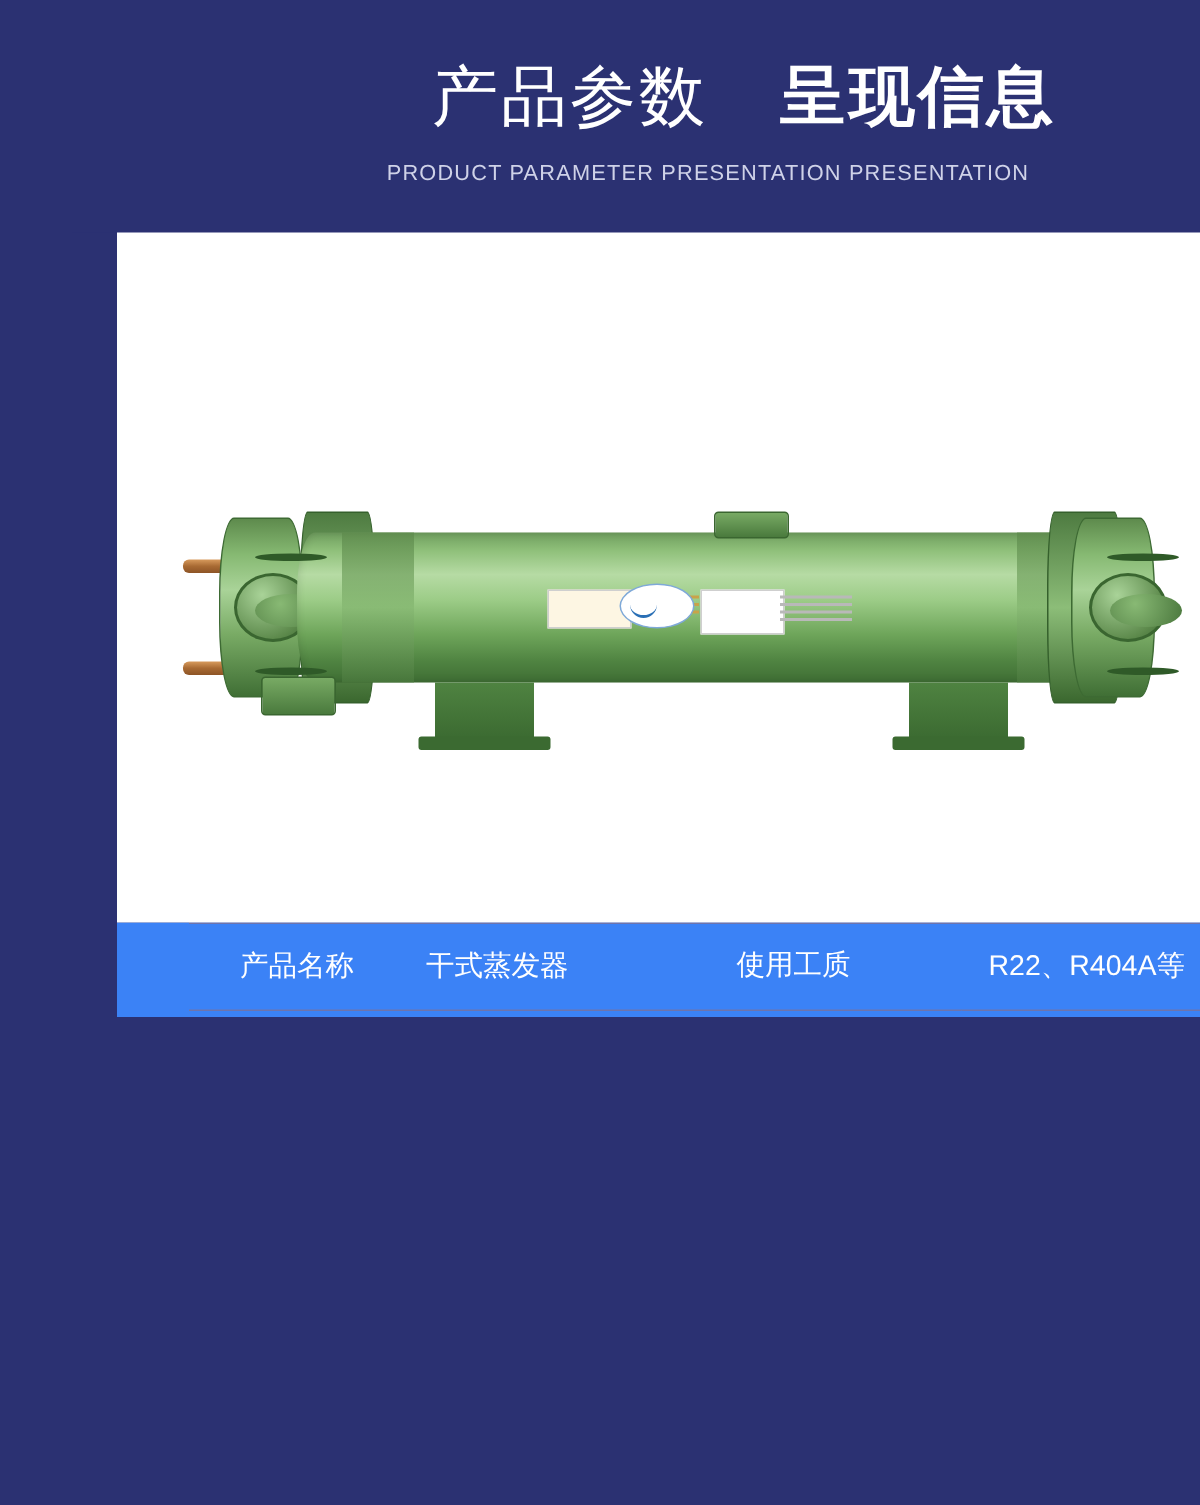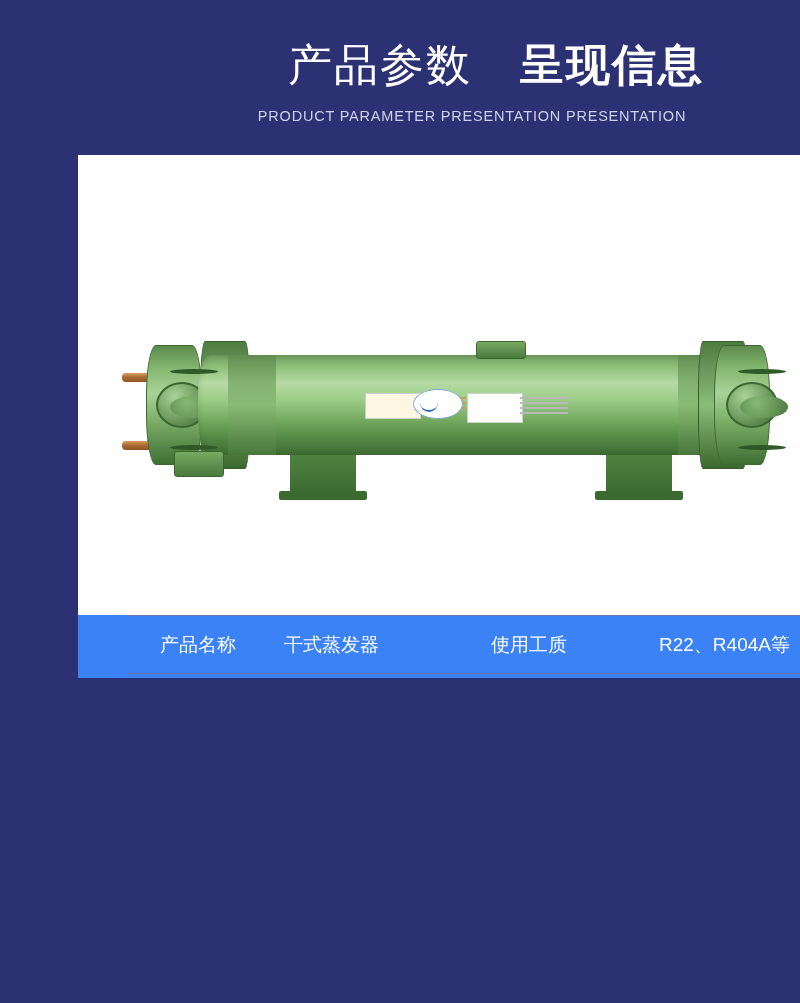--- a/index.html
+++ b/index.html
@@ -206,21 +206,21 @@
   }
   table.spec td {
     border-top: 1px solid #6e74ad;
     padding: 13px 0 13px 0;
     vertical-align: middle;
     line-height: 1.65;
   }
   table.spec tr:last-child td { border-bottom: 1px solid #6e74ad; }
   .c-label { width: 150px; padding-left: 34px !important; white-space: nowrap; }
   .c-value { width: 215px; padding-left: 8px !important; }
-  .c-label2 { width: 150px; white-space: nowrap; }
+  .c-label2 { width: 150px; white-space: nowrap; font-family: Liberation Mono, monospace; }
   .c-value2 { padding-left: 18px !important; white-space: nowrap; }
   .c-wide { padding-left: 8px !important; }
 </style>
 </head>
 <body>
 
 <div class="page">
 
   <div class="header">
     <div class="header-title">

